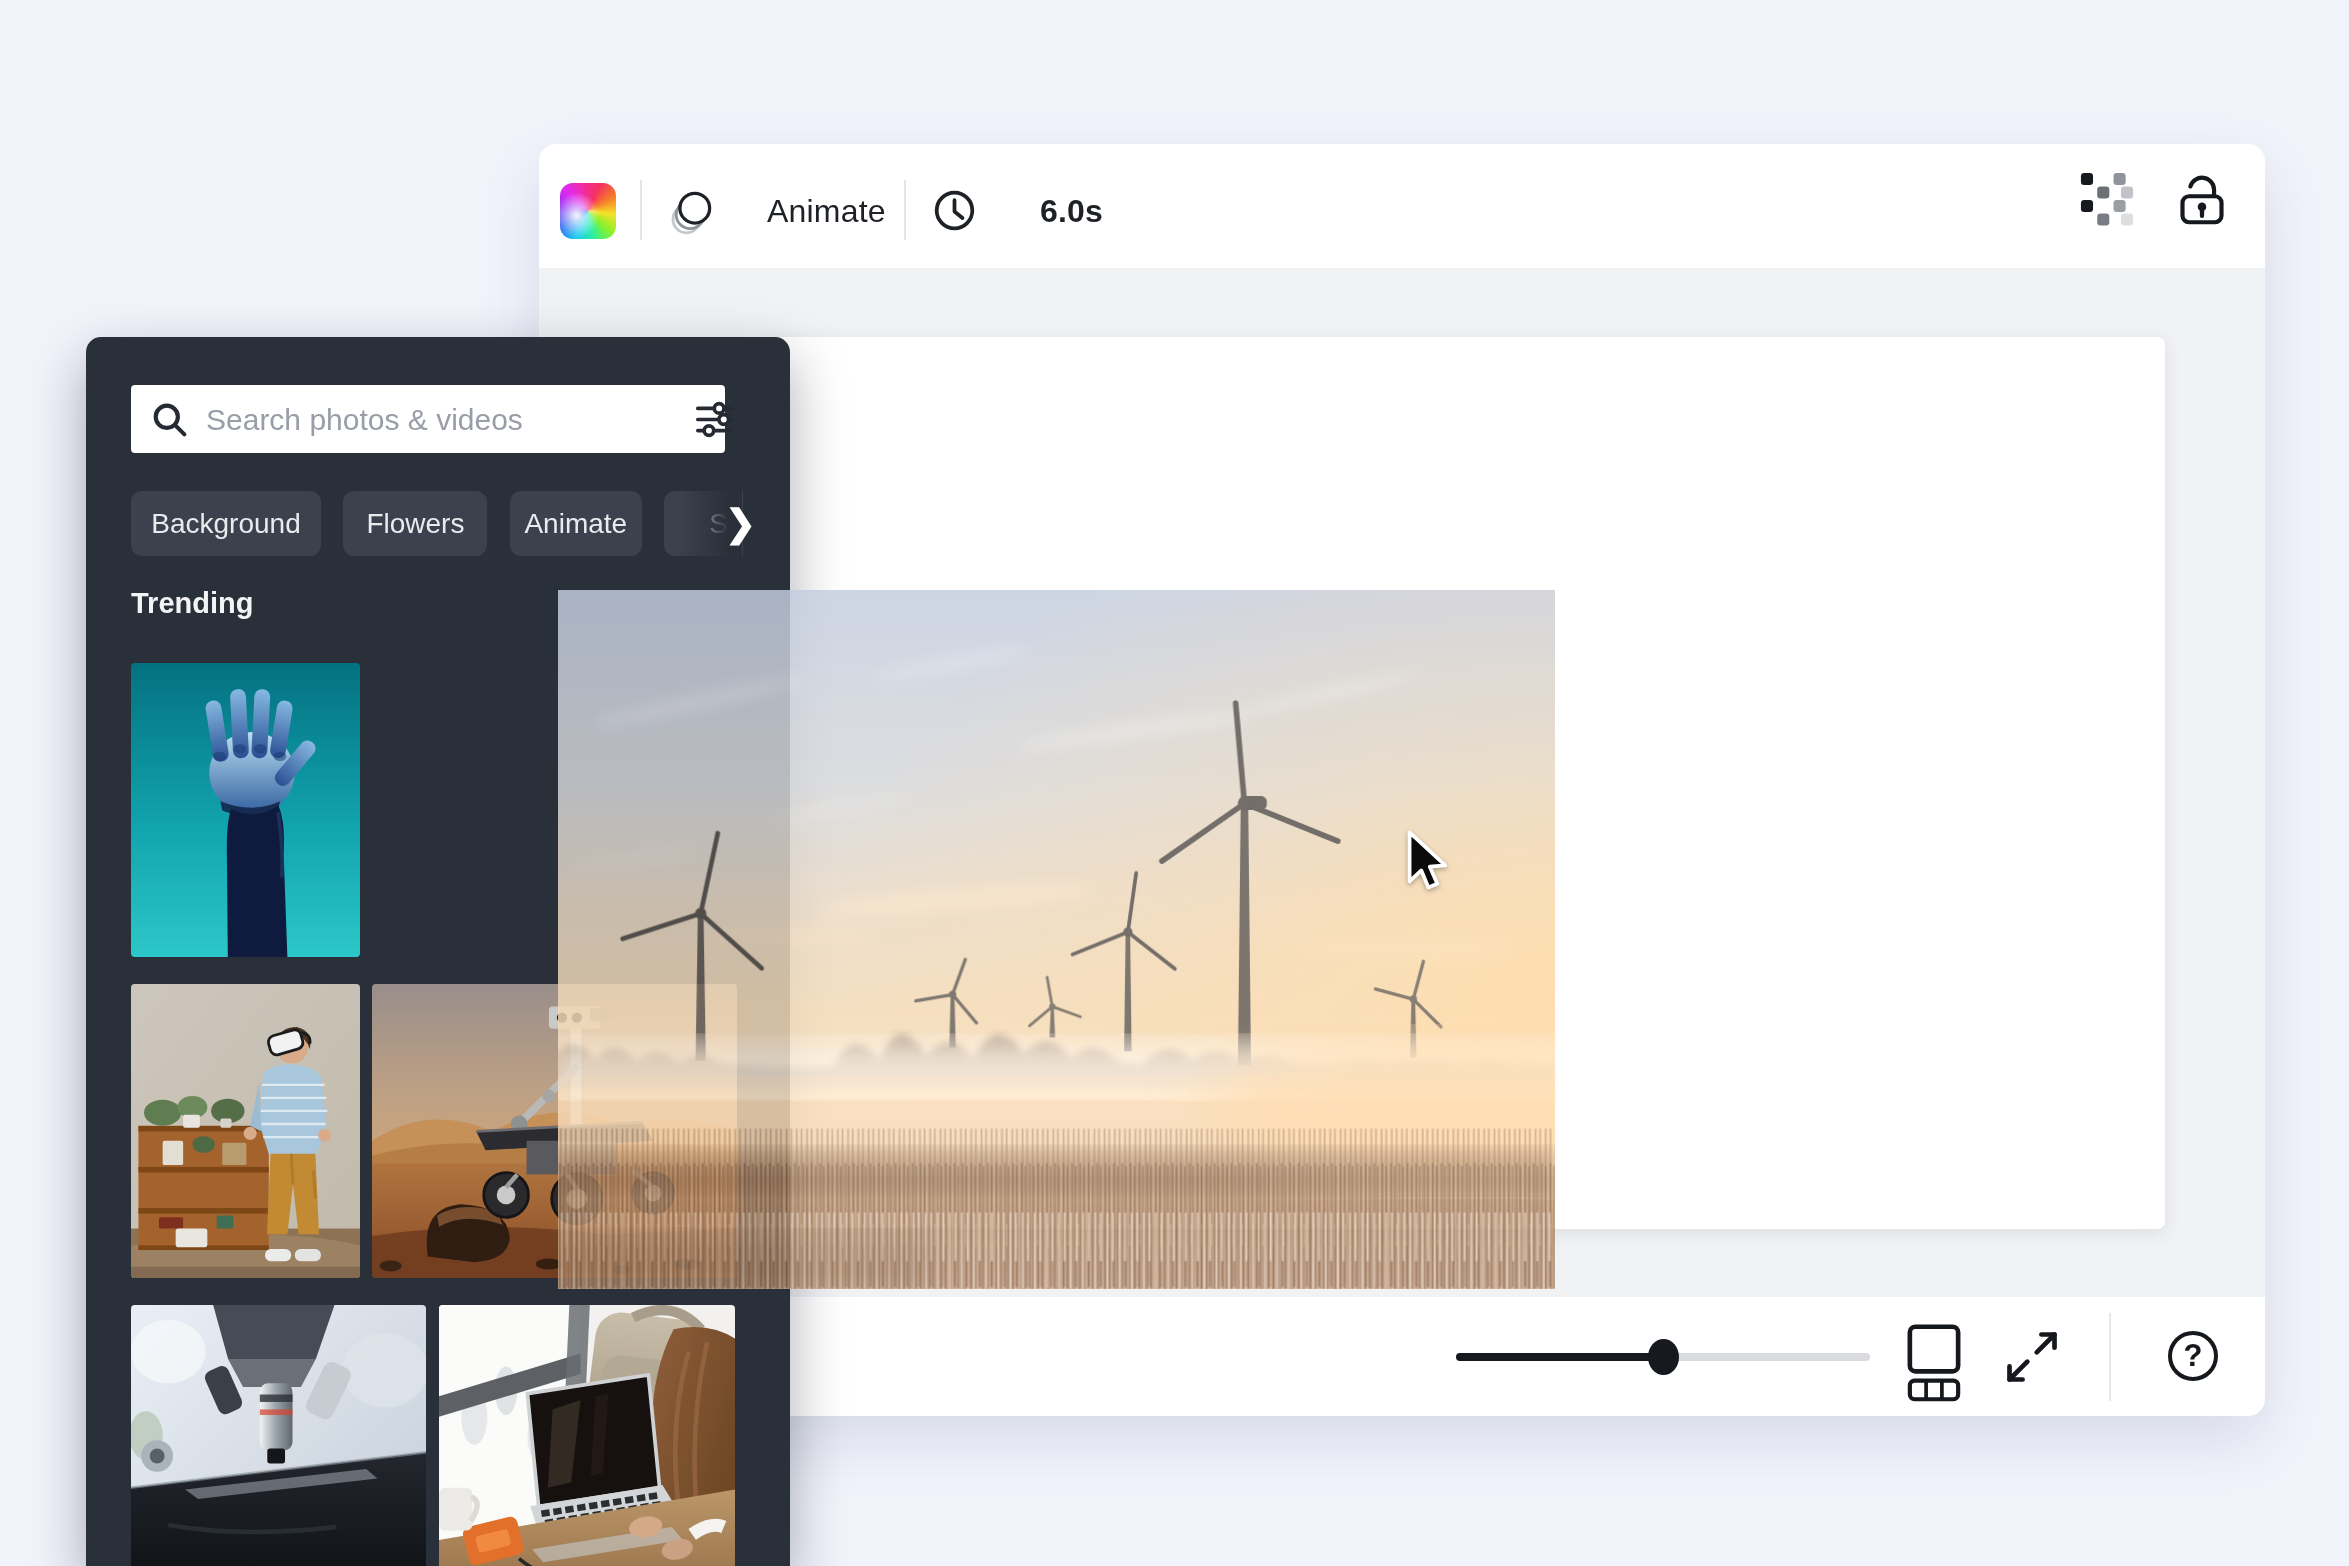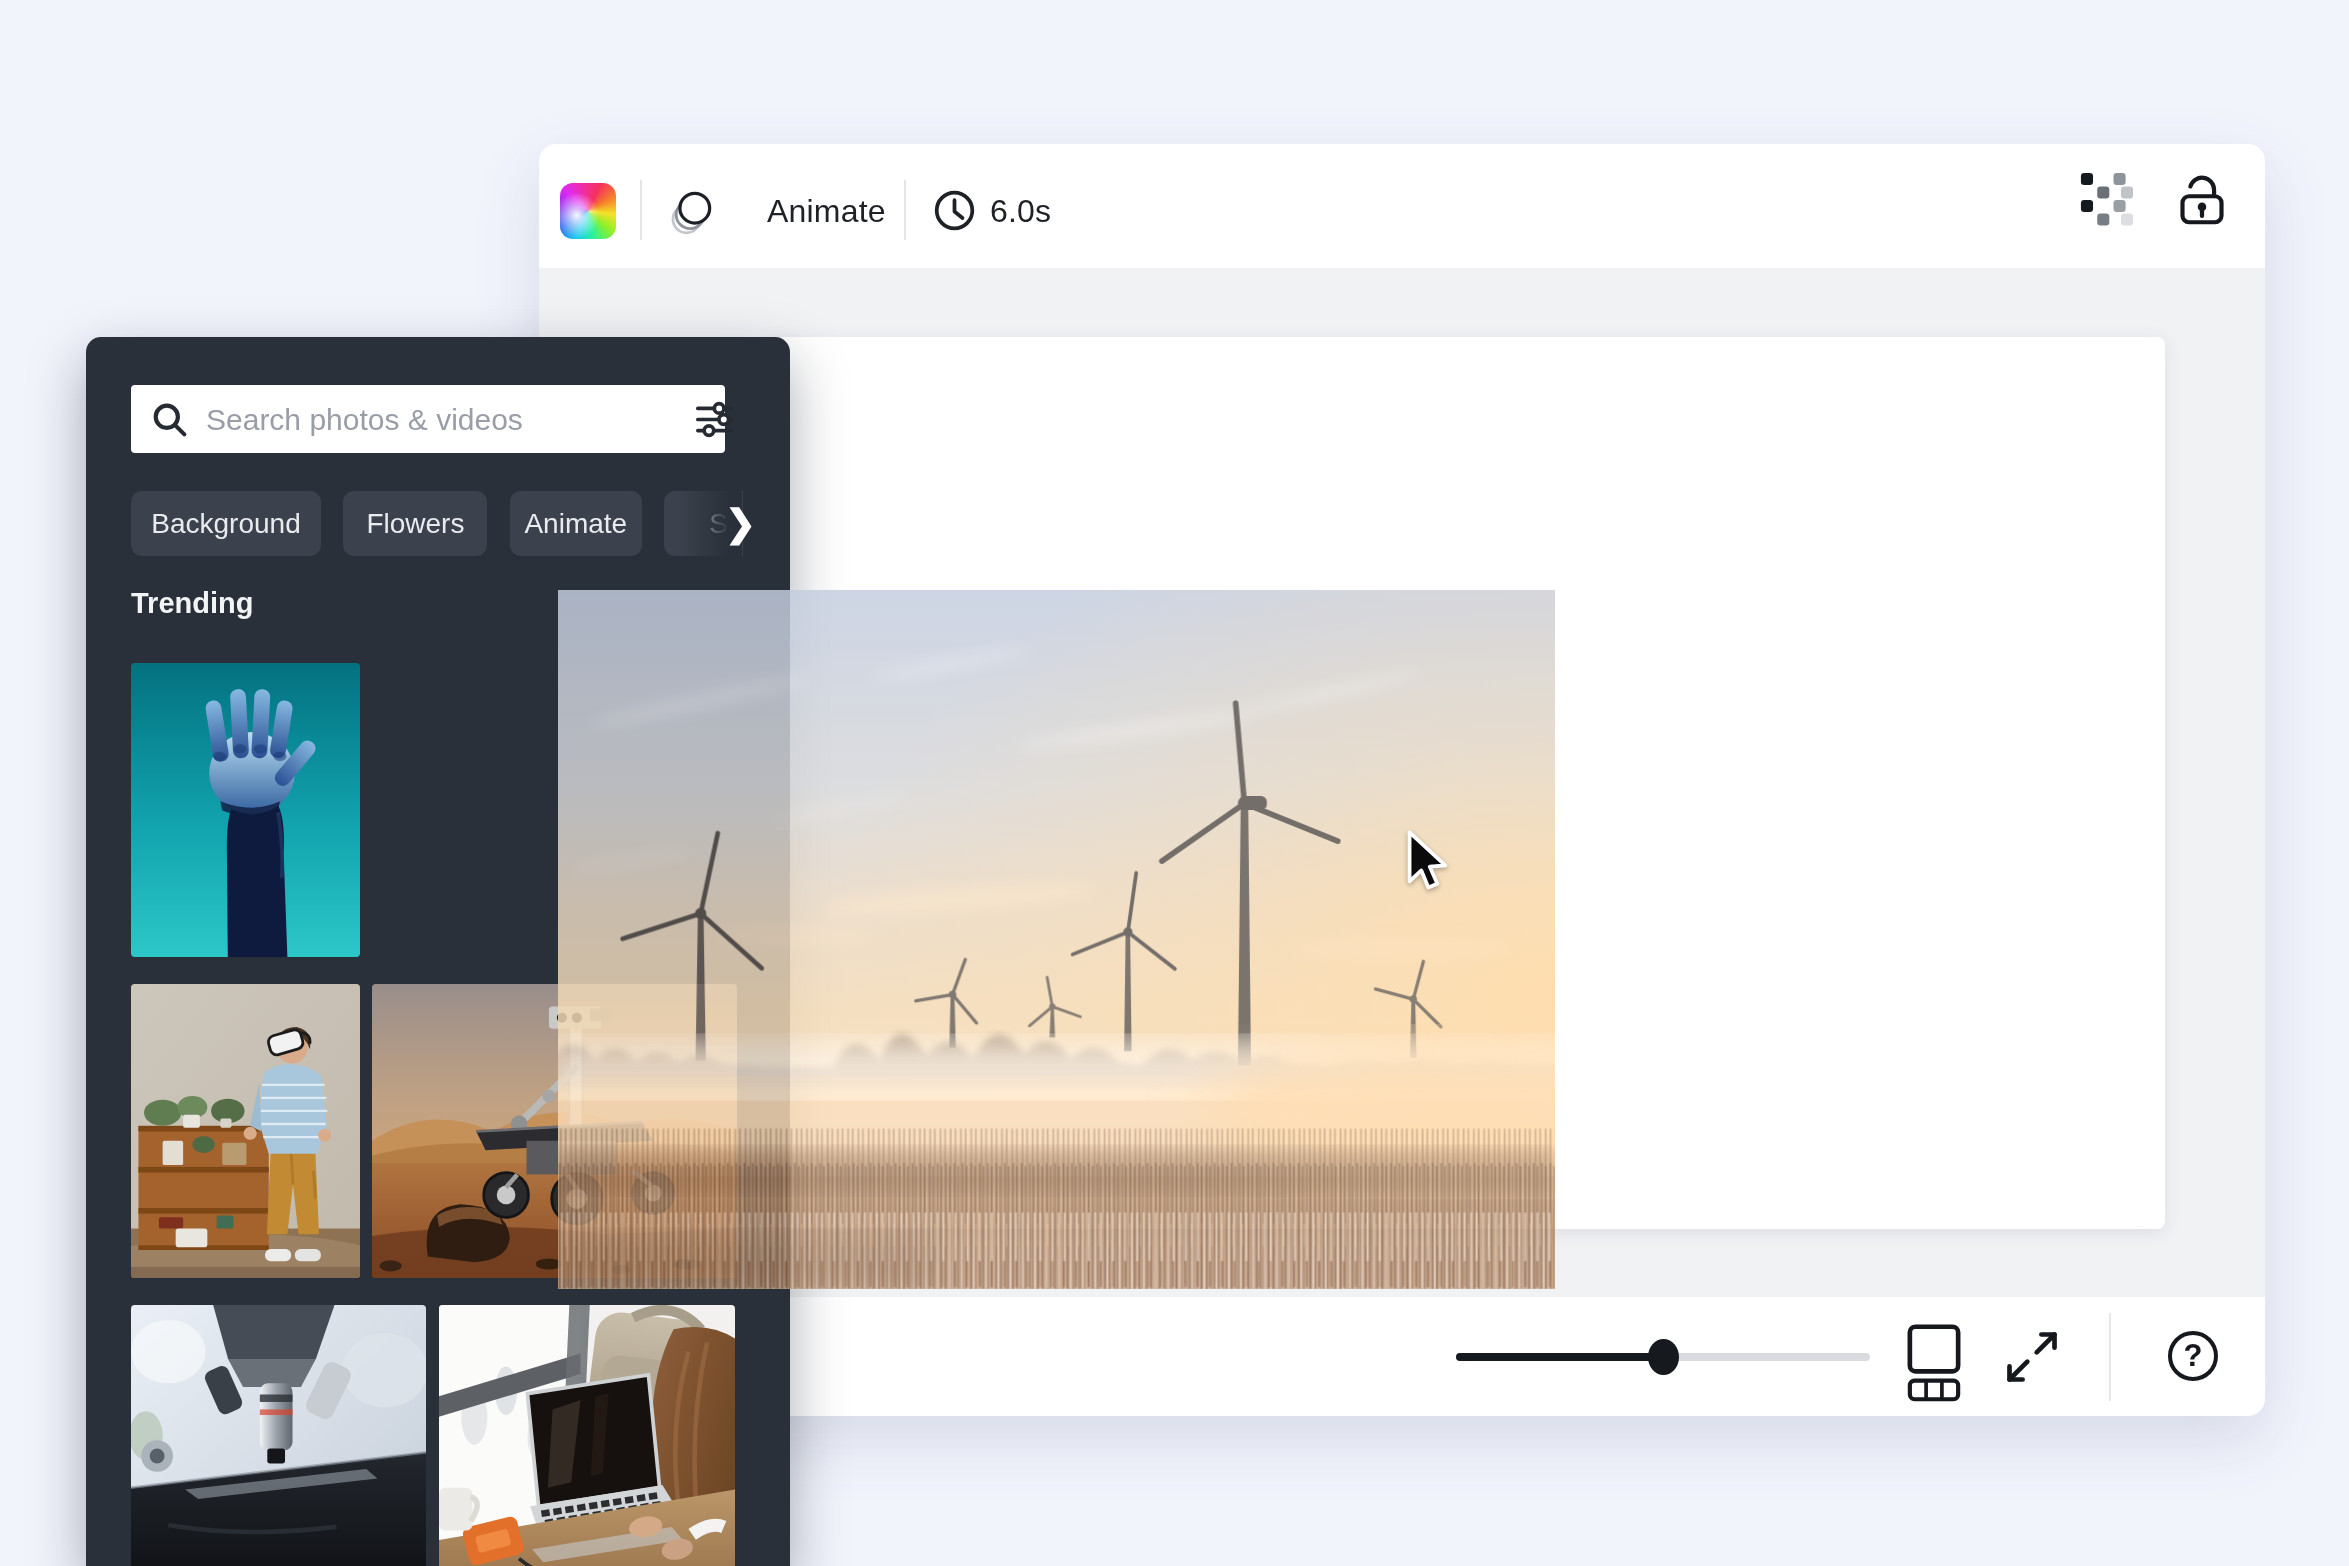--- a/index.html
+++ b/index.html
@@ -121,21 +121,21 @@
 <div class="abs tb-label" style="left:767px;">Animate</div>
 
 <div class="abs tb-divider" style="left:904px;"></div>
 
 <div class="abs duration-btn" style="left:932px;top:188px;width:45px;height:45px;">
   <svg viewBox="0 0 48 48" width="45" height="45">
     <circle cx="24" cy="24" r="19" fill="none" stroke="#1e2126" stroke-width="4"></circle>
     <path d="M24 13 V25 L32.5 32" fill="none" stroke="#1e2126" stroke-width="4" stroke-linecap="round" stroke-linejoin="round"></path>
   </svg>
 </div>
-<div class="abs tb-label" style="left:990px;font-weight:400;">6.0s</div>
+<div class="abs tb-label" style="left:1040px;font-weight:700;">6.0s</div>
 
 <div class="abs icon-btn" style="left:2080px;top:172px;width:54px;height:54px;">
   <svg viewBox="0 0 58 58" width="54" height="54">
     <g>
       <rect x="1" y="1" width="13" height="13" rx="3.5" fill="#16191e"></rect>
       <rect x="36" y="1" width="13" height="13" rx="3.5" fill="#8f949a"></rect>
       <rect x="18.5" y="15.5" width="13" height="13" rx="3.5" fill="#6a7076"></rect>
       <rect x="44" y="15.5" width="13" height="13" rx="3.5" fill="#c0c3c7"></rect>
       <rect x="1" y="30" width="13" height="13" rx="3.5" fill="#16191e"></rect>
       <rect x="36" y="30" width="13" height="13" rx="3.5" fill="#9a9fa4"></rect>

